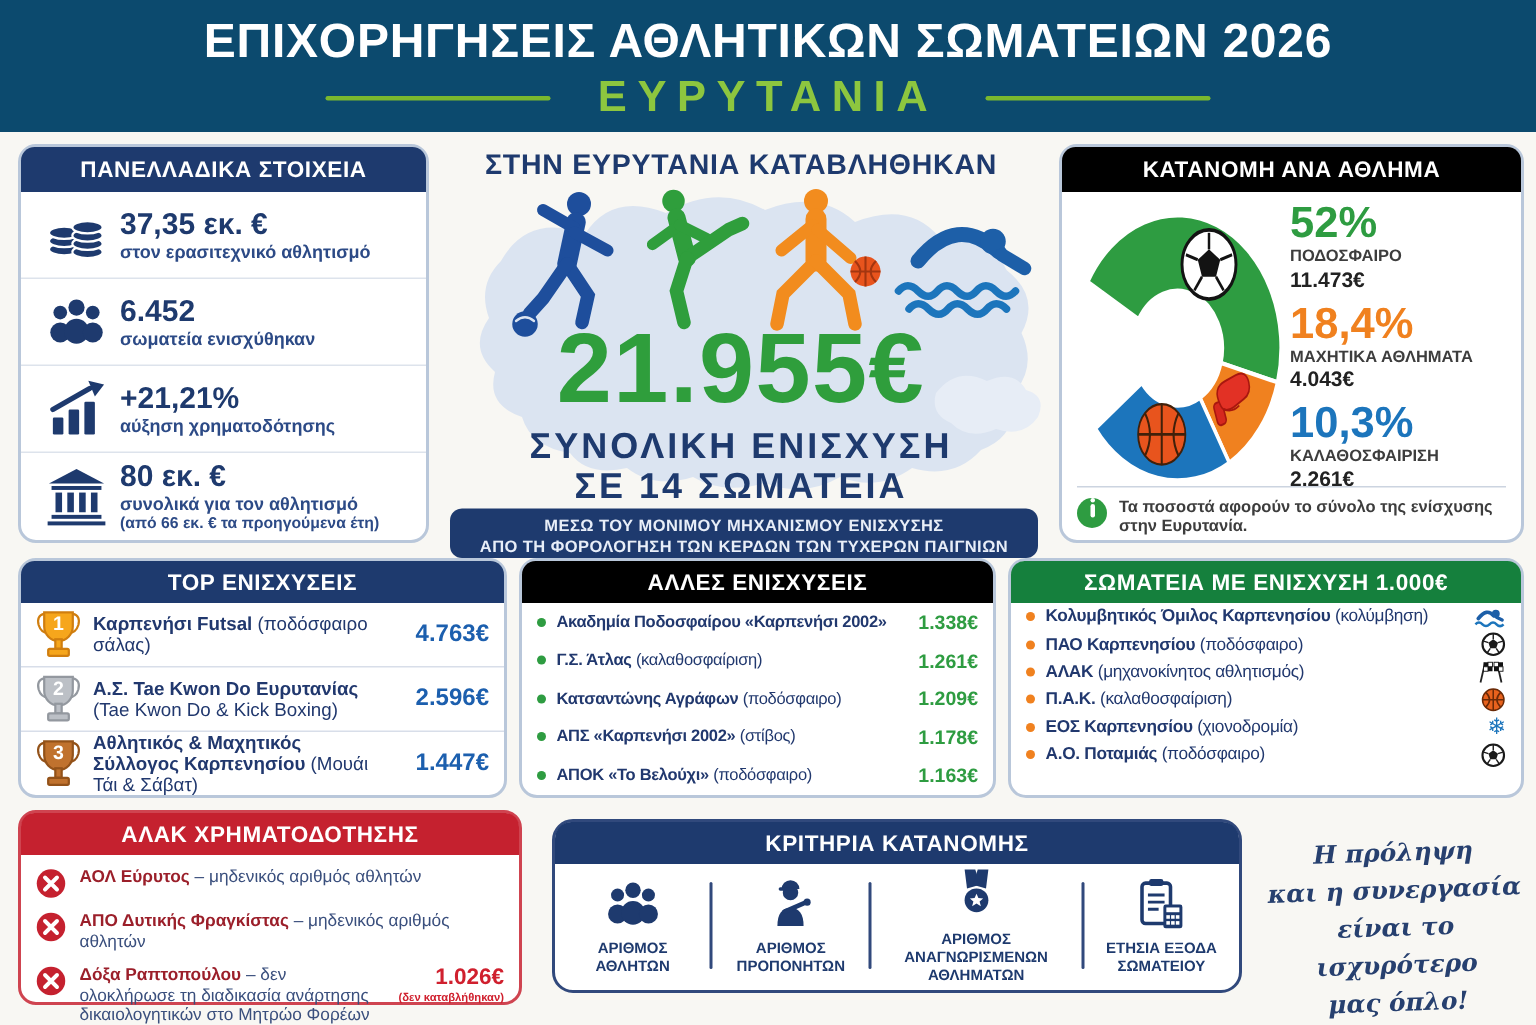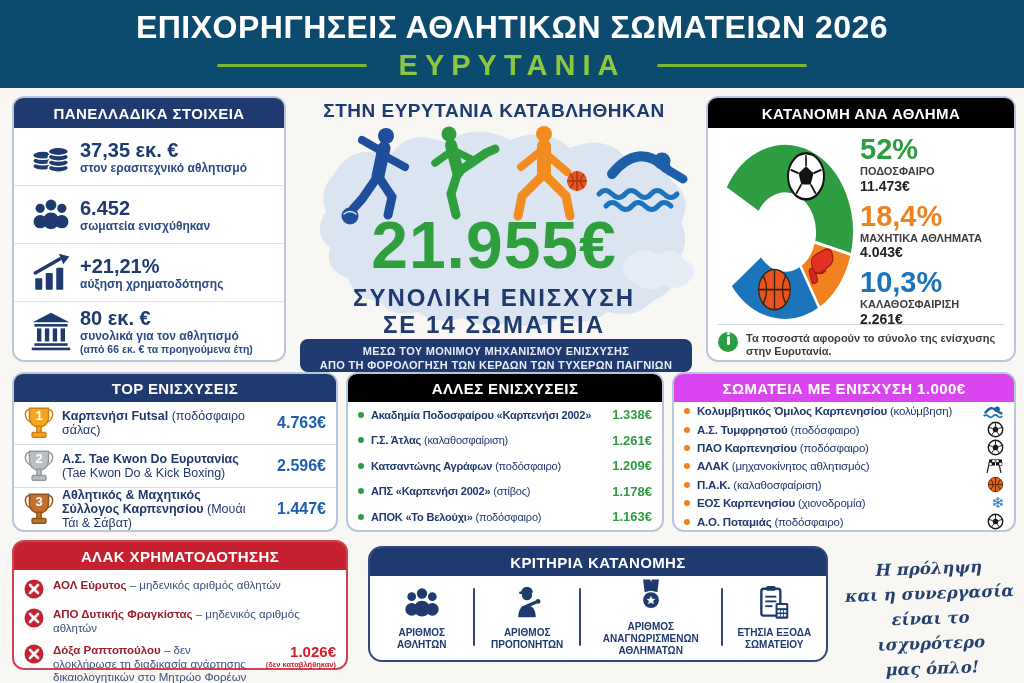--- a/index.html
+++ b/index.html
@@ -7,21 +7,21 @@
   .abs{position:absolute;}
   
   #header{position:absolute;left:0;top:0;width:1024px;height:88px;background:#0c4a6e;}
   #main-title{margin:0;padding-top:9px;text-align:center;color:#ffffff;font-size:32px;font-weight:bold;letter-spacing:.5px;}
   #sub-row{display:flex;align-items:center;justify-content:center;gap:32px;margin-top:3px;}
   .sub-line{width:150px;height:3px;background:#7ab82e;border-radius:2px;}
   #region-title{color:#8dc63f;font-size:29px;font-weight:bold;letter-spacing:7px;}
   
   .panel{position:absolute;background:#fff;border:2px solid #b9c7da;border-radius:12px;box-sizing:border-box;}
   .panel-hd{height:30px;border-radius:9px 9px 0 0;display:flex;align-items:center;justify-content:center;color:#fff;font-weight:bold;font-size:15px;letter-spacing:.4px;}
-  .hd-navy{background:#1e3a6e;} .hd-green{background:#000000;} .hd-orange{background:#d946ef;} .hd-red{background:#c5212f;}
+  .hd-navy{background:#1e3a6e;} .hd-green{background:#000000;} .hd-orange{background:#15803d;} .hd-red{background:#c5212f;}
   
   #national{left:12px;top:96px;width:274px;height:266px;}
   .nat-row{display:flex;align-items:center;padding:0 8px;height:57px;}
   .nat-row + .nat-row{border-top:1px solid #dde3ec;}
   .nat-ic{width:58px;flex:0 0 58px;display:flex;justify-content:center;}
   .nat-val{font-size:20px;font-weight:bold;color:#1e3a6e;line-height:22px;}
   .nat-lab{font-size:12px;font-weight:bold;color:#2c4a86;line-height:14px;}
   .nat-sub{font-size:10.5px;font-weight:bold;color:#2c4a86;line-height:12px;}
   
   #central-heading{left:288px;top:100px;width:412px;text-align:center;font-size:19px;font-weight:bold;color:#1e3a6e;letter-spacing:.5px;}
@@ -394,37 +394,20 @@
           <g stroke="#1d5fa8" fill="#1d5fa8" stroke-linecap="round">
         <path d="M3,9 Q9,1 14,7" stroke-width="2.6" fill="none"></path>
             <circle cx="15.5" cy="5.5" r="2.8" stroke="none"></circle>
             <path d="M16,8 L20,10" stroke-width="2.4" fill="none"></path>
       </g>
           <path d="M1,13 q2.5,-2.5 5,0 t5,0 t5,0 t5,0" stroke="#1c75bc" stroke-width="1.8" fill="none"></path>
         </svg>
     </div>
   </div>
 
-  <div class="th-row">
-    <div class="bullet bl-orange"></div>
-    <div class="th-name"><b>Α.Σ. Τυμφρηστού</b> <span>(ποδόσφαιρο)</span></div>
-    <div class="th-ic">
-      <svg width="17" height="17" viewBox="0 0 18 18">
-          <circle cx="9" cy="9" r="7.6" fill="#fff" stroke="#1a1a1a" stroke-width="1.5"></circle>
-          <polygon points="9,5.4 12.4,7.9 11.1,11.9 6.9,11.9 5.6,7.9" fill="#1a1a1a"></polygon>
-          <g stroke="#1a1a1a" stroke-width="1">
-            <line x1="9" y1="5.4" x2="9" y2="1.8"></line>
-            <line x1="12.4" y1="7.9" x2="15.8" y2="6.8"></line>
-            <line x1="11.1" y1="11.9" x2="13.2" y2="15"></line>
-            <line x1="6.9" y1="11.9" x2="4.8" y2="15"></line>
-            <line x1="5.6" y1="7.9" x2="2.2" y2="6.8"></line>
-          </g>
-        </svg>
-    </div>
-  </div>
 
   <div class="th-row">
     <div class="bullet bl-orange"></div>
     <div class="th-name"><b>ΠΑΟ Καρπενησίου</b> <span>(ποδόσφαιρο)</span></div>
     <div class="th-ic">
       <svg width="17" height="17" viewBox="0 0 18 18">
           <circle cx="9" cy="9" r="7.6" fill="#fff" stroke="#1a1a1a" stroke-width="1.5"></circle>
           <polygon points="9,5.4 12.4,7.9 11.1,11.9 6.9,11.9 5.6,7.9" fill="#1a1a1a"></polygon>
           <g stroke="#1a1a1a" stroke-width="1">
             <line x1="9" y1="5.4" x2="9" y2="1.8"></line>

